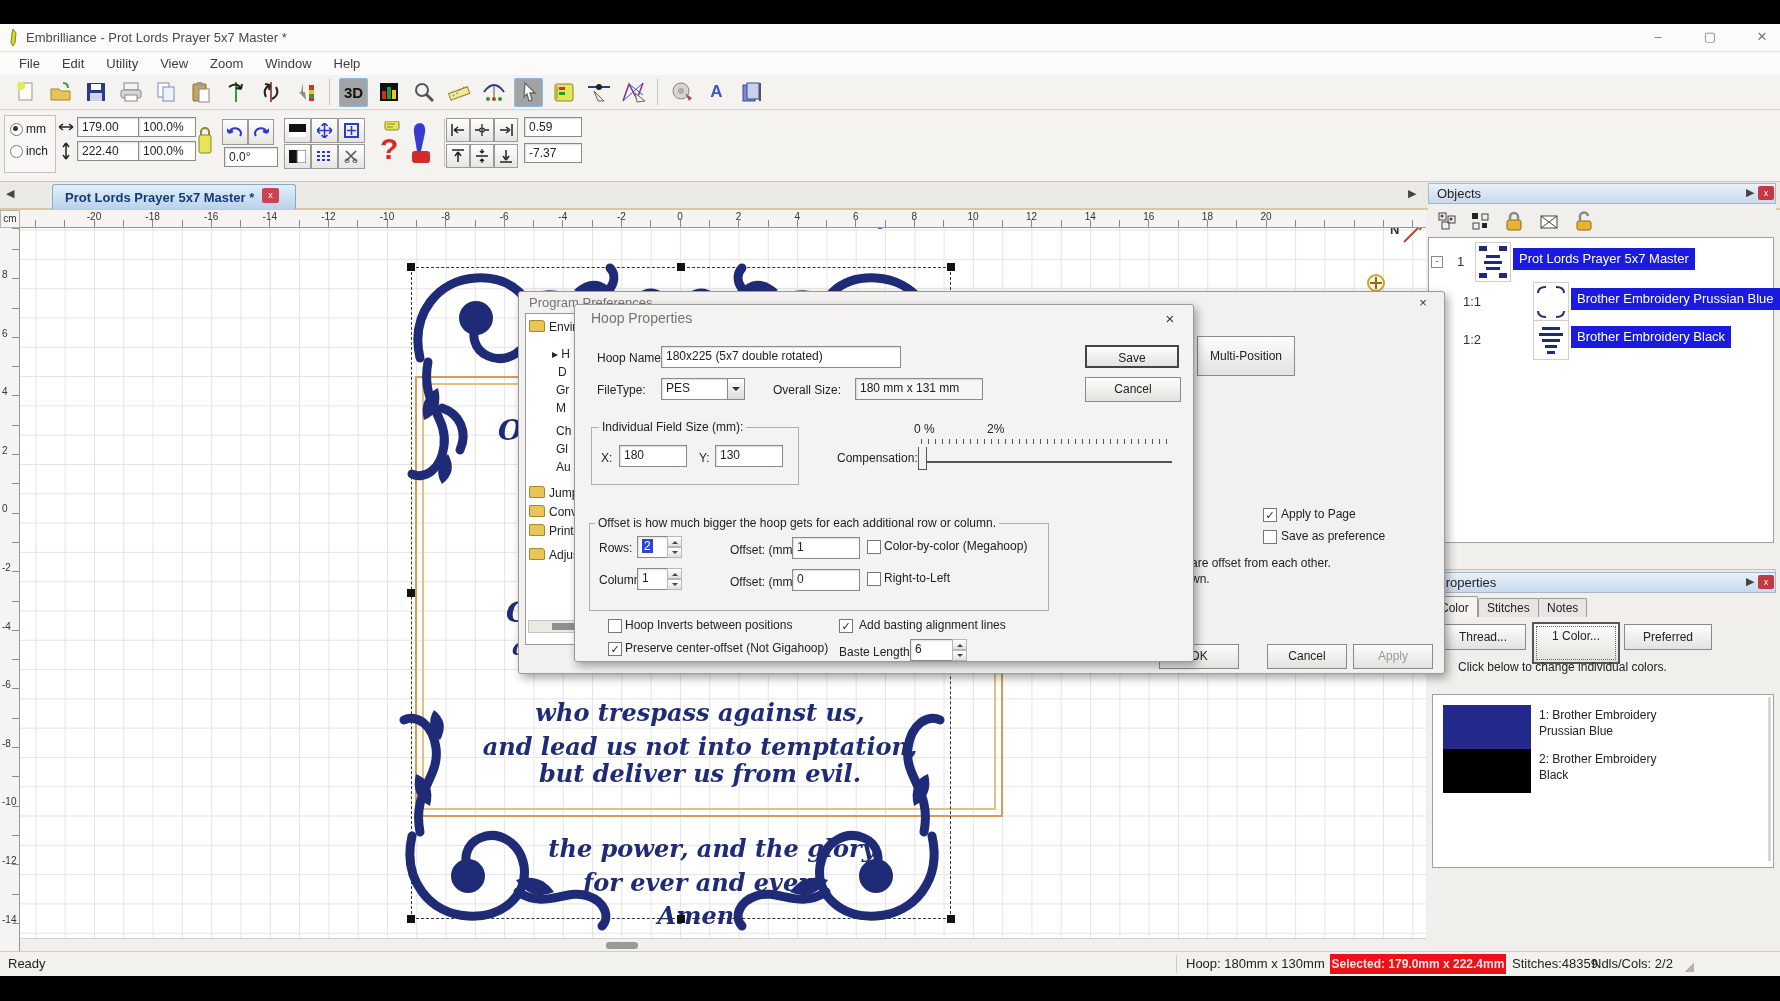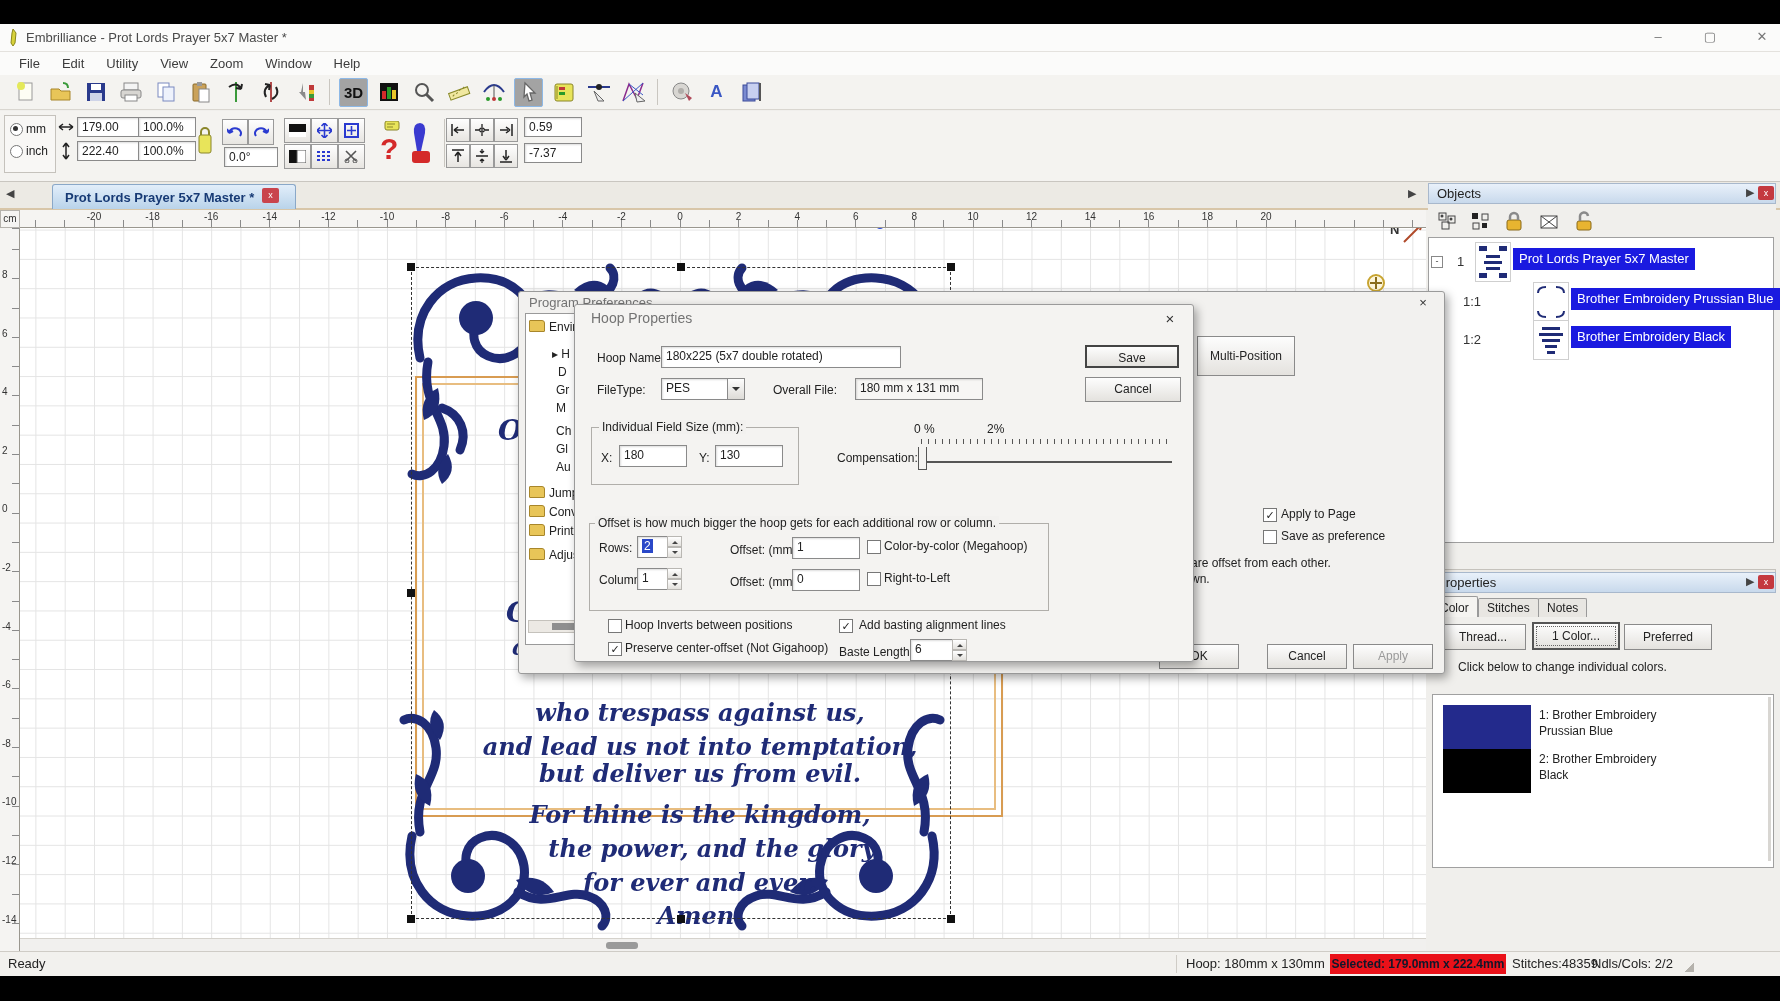--- a/index.html
+++ b/index.html
@@ -93,21 +93,21 @@
   .spin i.up::after{border-bottom-color:#444;top:1px;}
   .spin i.dn::after{border-top-color:#444;}
   .selval{background:#2a48c8;color:#fff;padding:0 2px;}
   #comp-ticks{position:absolute;background-image:repeating-linear-gradient(to right,#555 0 1px,transparent 1px 7px);background-size:100% 5px;background-repeat:no-repeat;background-position:0 0;}
   #pref-tree{position:absolute;background:#fff;border:1px solid #9a9a9a;overflow:hidden;}
   .titem{position:absolute;font-size:12px;color:#222;white-space:nowrap;}
   .folder{display:inline-block;width:14px;height:10px;background:#e8c558;border:1px solid #a8862a;border-radius:1px 3px 1px 1px;margin-right:4px;vertical-align:-1px;}
   
   #statusbar{left:0;top:927px;width:1780px;height:24px;background:#f2f1ee;border-top:1px solid #cfccc6;font-size:13px;color:#222;}
   .ssep{position:absolute;top:3px;width:1px;height:18px;background:#cfccc6;}
-  #status-red{position:absolute;left:1330px;top:2px;width:176px;height:20px;background:#ea1119;color:#0f172a;font-size:12px;line-height:20px;text-align:center;font-weight:bold;white-space:nowrap;overflow:hidden;}
+  #status-red{position:absolute;left:1330px;top:2px;width:176px;height:20px;background:#ea1119;color:#e5e5e5;font-size:12px;line-height:20px;text-align:center;font-weight:bold;white-space:nowrap;overflow:hidden;}
   #grip{position:absolute;left:1684px;top:10px;width:10px;height:10px;background:
      linear-gradient(135deg,transparent 50%,#b5b2ac 50%);}
 </style>
 </head>
 <body>
 
 <div id="app">
 
   <div class="abs" id="titlebar">
     <svg class="abs" id="app-icon" width="14" height="17" viewBox="0 0 14 17">
@@ -492,21 +492,20 @@
         <circle cx="78" cy="60" r="17"></circle>
         <path d="M126,56 q16,-22 38,-12 q-14,20 -38,12z"></path>
         <path d="M40,130 q-20,10 -14,32 q20,-8 14,-32z"></path>
       </g>
     </svg>
 
     <div class="abs" id="prayer">
         <span class="prayer-line" style="position: absolute; top: 0px;">who trespass against us,</span>
         <span class="prayer-line" style="position: absolute; top: 33.9px;">and lead us not into temptation,</span>
         <span class="prayer-line" style="position: absolute; top: 61px;">but deliver us from evil.</span>
-        <span class="prayer-line" style="position: absolute; top: 101.7px;">For thine is the kingdom,</span>
         <span class="prayer-line" style="position: absolute; top: 135.6px; padding-left: 24px;">the power, and the glory</span>
         <span class="prayer-line" style="position: absolute; top: 169.5px;">for ever and ever.</span>
         <span class="prayer-line" style="position: absolute; top: 203.4px;">Amen.</span>
       </div>
     <span class="frag" style="left:478px;top:186px;font-size:28px">Ou</span>
     <span class="frag" style="left:486px;top:368px;font-size:28px">Gu</span>
     <span class="frag" style="left:492px;top:404px;font-size:24px">a</span>
 
     <div class="abs" id="selrect"></div>
     <span class="handle" style="left:387px;top:35px"></span>
@@ -610,21 +609,21 @@
   </div>
 
   <div class="abs" id="props-panel">
     <div class="panel-title" style="left:0;top:0;width:348px">Properties</div>
     <span class="pin" style="left:318px;top:3px">▶︎</span>
     <span class="pclose" style="left:330px;top:3px">x</span>
     <span class="tab active" style="left:3px;top:24px">Color</span>
     <span class="tab" style="left:50px;top:26px">Stitches</span>
     <span class="tab" style="left:110px;top:26px">Notes</span>
     <span class="btn" style="left:12px;top:52px;width:84px;height:24px;line-height:24px">Thread...</span>
-    <span class="btn focusd" style="left:104px;top:50px;width:88px;height:28px;line-height:24px;box-sizing:border-box">1 Color...</span>
+    <span class="btn focusd" style="left:104px;top:50px;width:88px;height:42px;line-height:24px;box-sizing:border-box">1 Color...</span>
     <span class="btn" style="left:196px;top:52px;width:86px;height:24px;line-height:24px">Preferred</span>
     <span class="lbl" style="left:30px;top:88px">Click below to change individual colors.</span>
     <div id="color-list">
       <span class="swatch" style="top: 10px; background-color: rgb(35, 42, 140);"></span>
       <span class="swlabel" style="top:12px"><span>1: Brother Embroidery</span><br><span>Prussian Blue</span></span>
       <span class="swatch" style="top: 54px; background-color: rgb(0, 0, 0);"></span>
       <span class="swlabel" style="top:56px"><span>2: Brother Embroidery</span><br><span>Black</span></span>
       <span id="color-scroll"></span>
     </div>
   </div>
@@ -667,21 +666,21 @@
 
     <span class="lbl" style="left:22px;top:46px">Hoop Name:</span>
     <span class="fld" style="left:86px;top:41px;width:230px;height:18px">180x225 (5x7 double rotated)</span>
     <span class="btn" style="left:510px;top:40px;width:94px;height:23px;line-height:23px;border:2px solid #444;box-sizing:border-box">Save</span>
 
     <span class="lbl" style="left:22px;top:78px">FileType:</span>
     <span class="fld" style="left:86px;top:73px;width:58px;height:18px">PES</span>
     <span class="abs" style="left:152px;top:73px;width:18px;height:22px;border:1px solid #8a8a8a;background:linear-gradient(#fdfdfd,#dddbd7);box-sizing:border-box">
         <i style="position:absolute;left:4px;top:8px;border:4px solid transparent;border-top-color:#333"></i>
       </span>
-    <span class="lbl" style="left:198px;top:78px">Overall File:</span>
+    <span class="lbl" style="left:198px;top:78px">Overall Size:</span>
     <span class="fld" style="left:280px;top:73px;width:118px;height:18px;background:#f7f6f4">180 mm x 131 mm</span>
     <span class="btn" style="left:510px;top:72px;width:94px;height:23px;line-height:23px">Cancel</span>
 
     <div class="grp" style="left:16px;top:122px;width:206px;height:56px"></div>
     <span class="grp-legend" style="left:24px;top:115px">Individual Field Size (mm):</span>
     <span class="lbl" style="left:26px;top:146px">X:</span>
     <span class="fld" style="left:44px;top:140px;width:58px;height:18px">180</span>
     <span class="lbl" style="left:124px;top:146px">Y:</span>
     <span class="fld" style="left:140px;top:140px;width:58px;height:18px">130</span>
 

